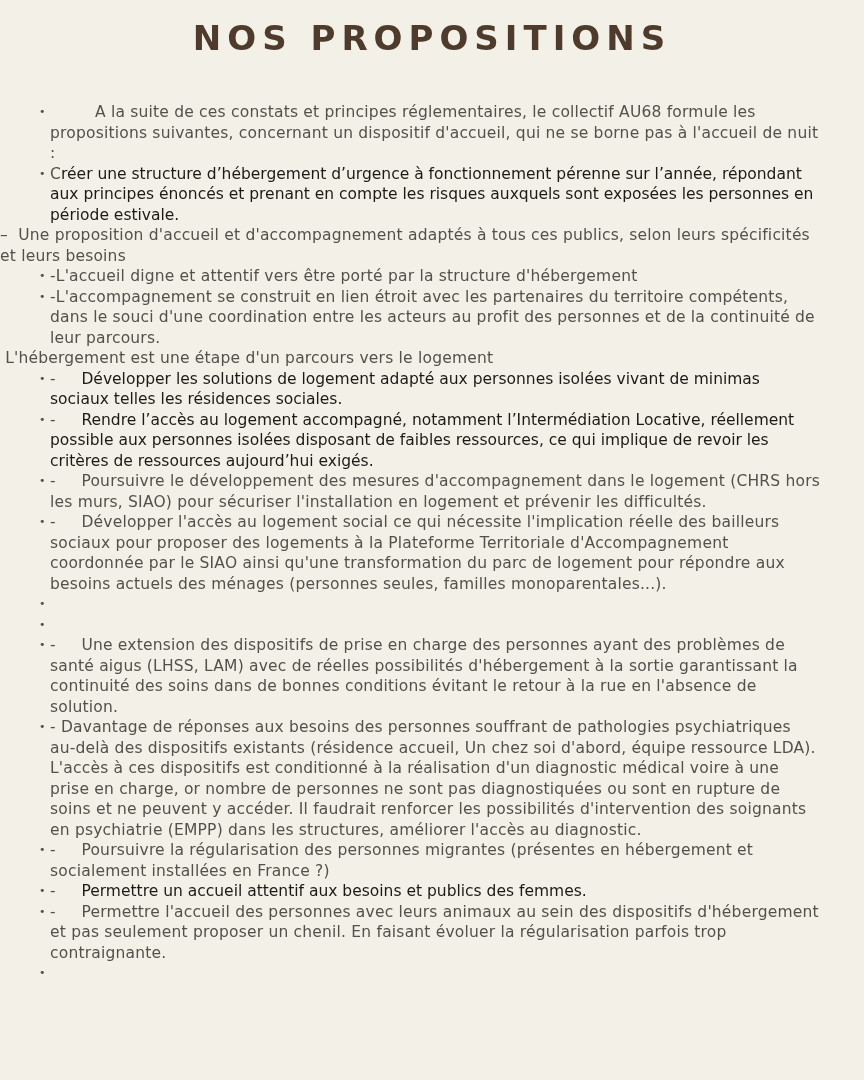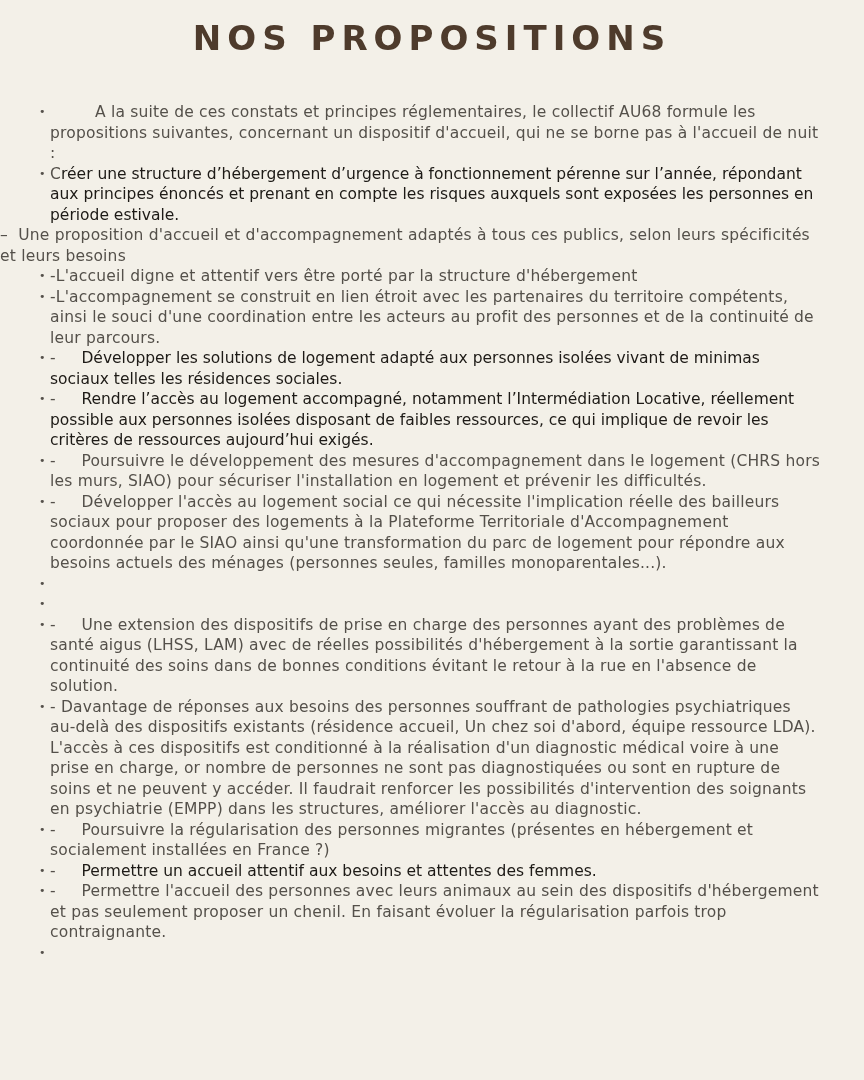--- a/index.html
+++ b/index.html
@@ -59,27 +59,28 @@
 </head>
 <body>
 
 <main class="page">
   <h1 class="title">NOS PROPOSITIONS</h1>
   <section class="content">
       <div class="item bulleted"><span class="marker">•</span><span class="txt"><span class="tab"></span><span class="body-text">A la suite de ces constats et principes réglementaires, le collectif AU68 formule les propositions suivantes, concernant un dispositif d'accueil, qui ne se borne pas à l'accueil de nuit :</span></span></div>
       <div class="item bulleted bold-item"><span class="marker">•</span><span class="txt"><span class="lead">C</span><span class="body-text">réer une structure d’hébergement d’urgence à fonctionnement pérenne sur l’année, répondant aux principes énoncés et prenant en compte les risques auxquels sont exposées les personnes en période estivale.</span></span></div>
       <div class="item flush"><span class="txt"><span class="body-text">–  Une proposition d'accueil et d'accompagnement adaptés à tous ces publics, selon leurs spécificités et leurs besoins</span></span></div>
       <div class="item bulleted"><span class="marker">•</span><span class="txt"><span class="body-text">-L'accueil digne et attentif vers être porté par la structure d'hébergement</span></span></div>
-      <div class="item bulleted"><span class="marker">•</span><span class="txt"><span class="body-text">-L'accompagnement se construit en lien étroit avec les partenaires du territoire compétents, ainsi le souci d'une coordination entre les acteurs au profit des personnes et de la continuité de leur parcours.</span></span></div>
+      <div class="item bulleted"><span class="marker">•</span><span class="txt"><span class="body-text">-L'accompagnement se construit en lien étroit avec les partenaires du territoire compétents, dans le souci d'une coordination entre les acteurs au profit des personnes et de la continuité de leur parcours.</span></span></div>
+      <div class="item flush"><span class="txt"><span class="body-text"> L'hébergement est une étape d'un parcours vers le logement</span></span></div>
       <div class="item bulleted bold-item"><span class="marker">•</span><span class="txt"><span class="prefix">-     </span><span class="body-text">Développer les solutions de logement adapté aux personnes isolées vivant de minimas sociaux telles les résidences sociales.</span></span></div>
       <div class="item bulleted bold-item"><span class="marker">•</span><span class="txt"><span class="prefix">-     </span><span class="body-text">Rendre l’accès au logement accompagné, notamment l’Intermédiation Locative, réellement possible aux personnes isolées disposant de faibles ressources, ce qui implique de revoir les critères de ressources aujourd’hui exigés.</span></span></div>
       <div class="item bulleted"><span class="marker">•</span><span class="txt"><span class="prefix">-     </span><span class="body-text">Poursuivre le développement des mesures d'accompagnement dans le logement (CHRS hors les murs, SIAO) pour sécuriser l'installation en logement et prévenir les difficultés.</span></span></div>
       <div class="item bulleted"><span class="marker">•</span><span class="txt"><span class="prefix">-     </span><span class="body-text">Développer l'accès au logement social ce qui nécessite l'implication réelle des bailleurs sociaux pour proposer des logements à la Plateforme Territoriale d'Accompagnement coordonnée par le SIAO ainsi qu'une transformation du parc de logement pour répondre aux besoins actuels des ménages (personnes seules, familles monoparentales...).</span></span></div>
       <div class="item bulleted"><span class="marker">•</span><span class="txt"><span class="body-text"></span></span></div>
       <div class="item bulleted"><span class="marker">•</span></div>
       <div class="item bulleted"><span class="marker">•</span><span class="txt"><span class="prefix">-     </span><span class="body-text">Une extension des dispositifs de prise en charge des personnes ayant des problèmes de santé aigus (LHSS, LAM) avec de réelles possibilités d'hébergement à la sortie garantissant la continuité des soins dans de bonnes conditions évitant le retour à la rue en l'absence de solution.</span></span></div>
       <div class="item bulleted"><span class="marker">•</span><span class="txt"><span class="prefix">- </span><span class="body-text">Davantage de réponses aux besoins des personnes souffrant de pathologies psychiatriques au-delà des dispositifs existants (résidence accueil, Un chez soi d'abord, équipe ressource LDA). L'accès à ces dispositifs est conditionné à la réalisation d'un diagnostic médical voire à une prise en charge, or nombre de personnes ne sont pas diagnostiquées ou sont en rupture de soins et ne peuvent y accéder. Il faudrait renforcer les possibilités d'intervention des soignants en psychiatrie (EMPP) dans les structures, améliorer l'accès au diagnostic.</span></span></div>
       <div class="item bulleted"><span class="marker">•</span><span class="txt"><span class="prefix">-     </span><span class="body-text">Poursuivre la régularisation des personnes migrantes (présentes en hébergement et socialement installées en France ?)</span></span></div>
-      <div class="item bulleted bold-item"><span class="marker">•</span><span class="txt"><span class="prefix">-     </span><span class="body-text">Permettre un accueil attentif aux besoins et attentes des femmes.</span></span></div>
+      <div class="item bulleted bold-item"><span class="marker">•</span><span class="txt"><span class="prefix">-     </span><span class="body-text">Permettre un accueil attentif aux besoins et publics des femmes.</span></span></div>
       <div class="item bulleted"><span class="marker">•</span><span class="txt"><span class="prefix">-     </span><span class="body-text">Permettre l'accueil des personnes avec leurs animaux au sein des dispositifs d'hébergement et pas seulement proposer un chenil. En faisant évoluer la régularisation parfois trop contraignante.</span></span></div>
       <div class="item bulleted"><span class="marker">•</span><span class="txt"><span class="body-text"></span></span></div>
     </section>
 </main>
 
 </body></html>

